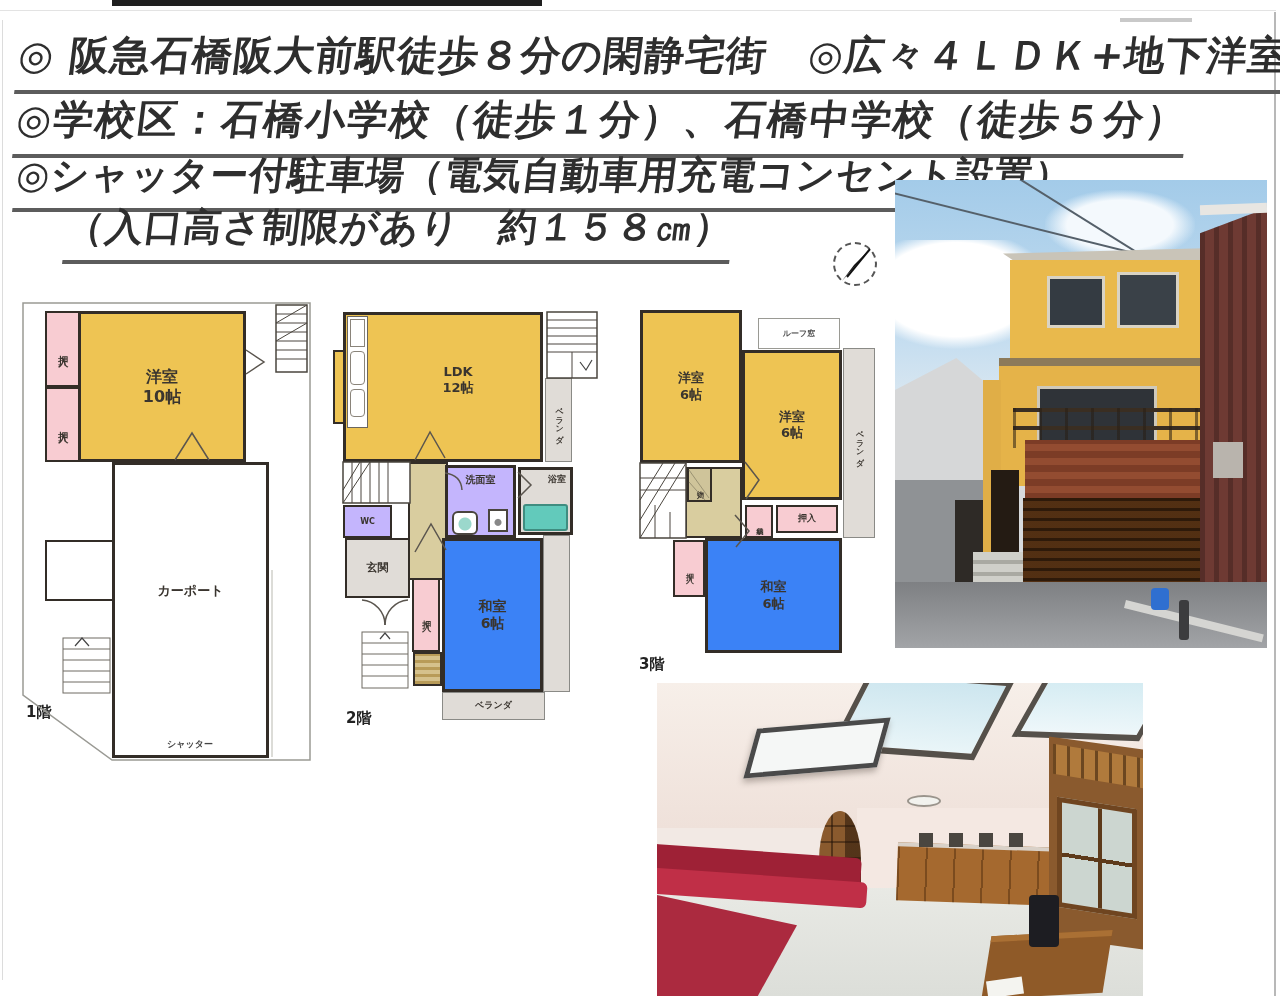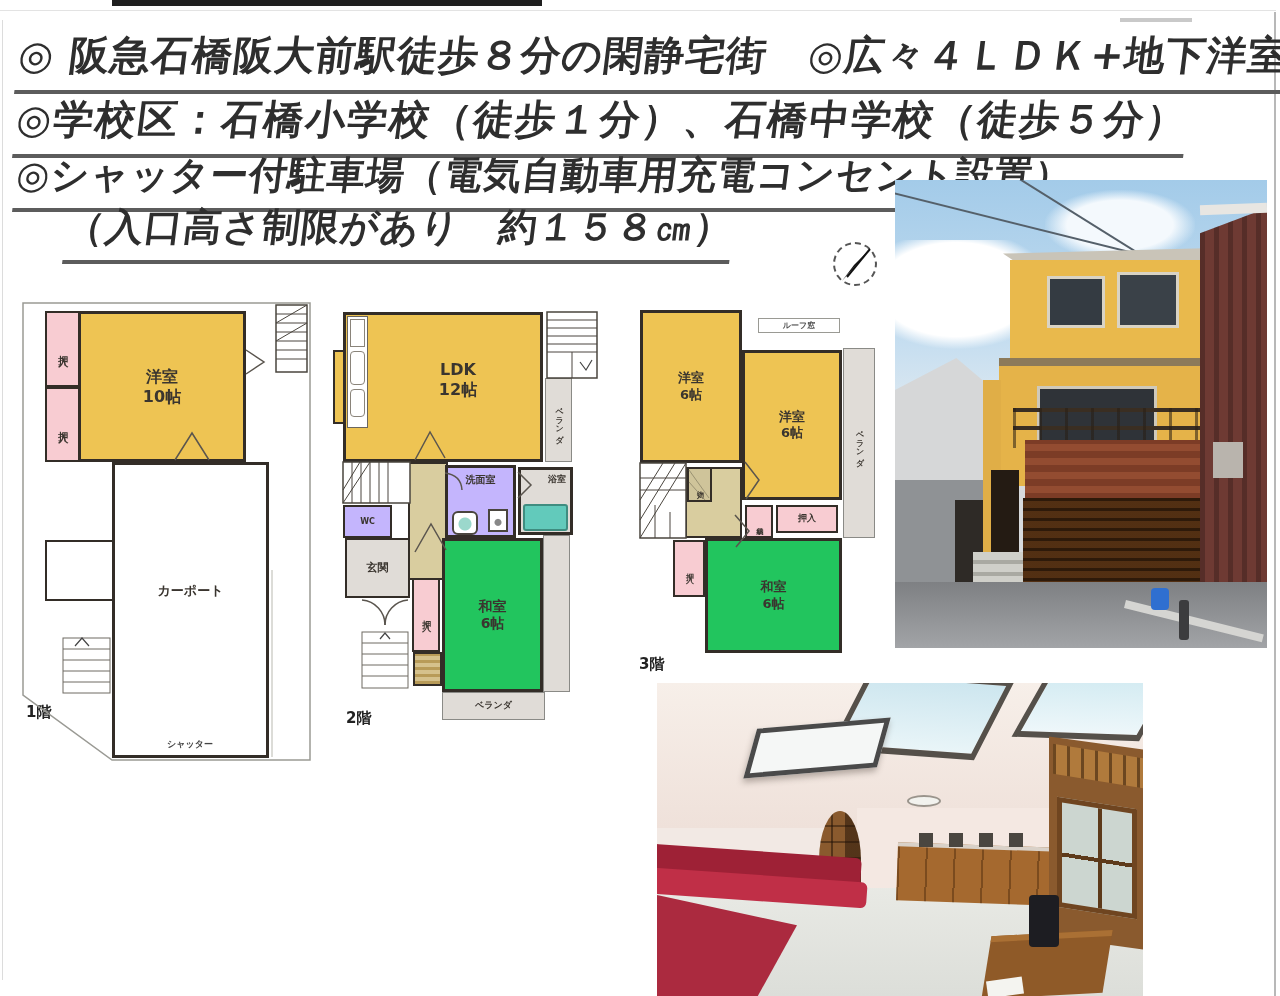--- a/index.html
+++ b/index.html
@@ -9,21 +9,21 @@
   
   .hline{position:absolute;box-sizing:border-box;color:#2e2e2e;font-weight:700;
          white-space:nowrap;transform:skewX(-7deg);transform-origin:left bottom;
          border-bottom:4px solid #5c5c5c;padding-bottom:7px;letter-spacing:1px;}
   
   .room{position:absolute;box-sizing:border-box;border:3px solid #332d27;
         display:flex;align-items:center;justify-content:center;text-align:center;
         color:#3a352f;font-weight:600;white-space:pre-line;line-height:1.25;}
   .yellow{background:#eec453;}
   .pink{background:#f8ccd2;}
-  .green{background:#22c55e;}
+  .green{background:#3b82f6;}
   .teal{background:#c4b5fd;}
   .tan{background:#d9cd9f;}
   .grey{background:#e0dcd7;}
   .white{background:#ffffff;}
   .lite{border:1px solid #8a8a86;}
   .vtext{writing-mode:vertical-rl;text-orientation:upright;letter-spacing:2px;}
   .floorlabel{position:absolute;font-weight:700;color:#222;font-size:15px;}
   .plansvg{position:absolute;pointer-events:none;}
   .smalllabel{position:absolute;color:#444;font-weight:600;}
   
@@ -80,21 +80,21 @@
     <rect x="43" y="338" width="47" height="55" fill="#fff" stroke="#6e6a62" stroke-width="1"></rect>
     <g stroke="#6e6a62" stroke-width="1">
       <line x1="43" y1="349" x2="90" y2="349"></line>
         <line x1="43" y1="360" x2="90" y2="360"></line>
       <line x1="43" y1="371" x2="90" y2="371"></line>
         <line x1="43" y1="382" x2="90" y2="382"></line>
     </g>
     <path d="M55,346 L62,338 L69,346" fill="none" stroke="#444" stroke-width="1.2"></path>
   </svg>
 
-  <div class="room yellow" style="left:343px;top:312px;width:200px;height:150px;font-size:16px;padding-left:30px;padding-bottom:14px;">LDK
+  <div class="room yellow" style="left:343px;top:312px;width:200px;height:150px;font-size:13px;padding-left:30px;padding-bottom:14px;">LDK
 12帖</div>
   <div class="room yellow" style="left:333px;top:350px;width:12px;height:74px;border-width:2px;"></div>
   <div class="ph" style="left:347px;top:316px;width:21px;height:112px;background:#fff;border:1px solid #6b665e;">
     <div class="ph" style="left:2px;top:2px;width:15px;height:28px;border:1px solid #8a847a;"></div>
     <div class="ph" style="left:2px;top:34px;width:15px;height:34px;border:1px solid #8a847a;border-radius:4px;"></div>
     <div class="ph" style="left:2px;top:72px;width:15px;height:28px;border:1px solid #8a847a;border-radius:4px;"></div>
   </div>
   <div class="room grey lite" style="left:545px;top:378px;width:27px;height:84px;">
     <span class="vtext" style="font-size:8px;letter-spacing:0;">ベランダ</span></div>
   <div class="room tan" style="left:408px;top:462px;width:40px;height:118px;border-width:2px;"></div>
@@ -151,21 +151,21 @@
       <line x1="32" y1="343" x2="78" y2="343"></line>
         <line x1="32" y1="354" x2="78" y2="354"></line>
       <line x1="32" y1="365" x2="78" y2="365"></line>
         <line x1="32" y1="376" x2="78" y2="376"></line>
     </g>
     <path d="M50,339 L55,333 L60,339" fill="none" stroke="#444" stroke-width="1.2"></path>
   </svg>
 
   <div class="room yellow" style="left:640px;top:310px;width:102px;height:153px;font-size:13px;">洋室
 6帖</div>
-  <div class="room white" style="left:758px;top:318px;width:82px;height:15px;border:1px solid #9a9a94;font-size:8px;color:#555;">ルーフ窓</div>
+  <div class="room white" style="left:758px;top:318px;width:82px;height:31px;border:1px solid #9a9a94;font-size:8px;color:#555;">ルーフ窓</div>
   <div class="room yellow" style="left:742px;top:350px;width:100px;height:150px;font-size:13px;">洋室
 6帖</div>
   <div class="room grey lite" style="left:843px;top:348px;width:32px;height:190px;">
     <span class="vtext" style="font-size:8px;letter-spacing:0;">ベランダ</span></div>
   <div class="room tan" style="left:685px;top:467px;width:57px;height:71px;border-width:2px;"></div>
   <div class="room" style="left:687px;top:467px;width:25px;height:35px;border-width:2px;background:#cfc49a;">
     <span class="vtext" style="font-size:7px;letter-spacing:0;">物入</span></div>
   <div class="room pink" style="left:745px;top:505px;width:28px;height:33px;border-width:2px;">
     <span class="vtext" style="font-size:7px;letter-spacing:0;">収納</span></div>
   <div class="room pink" style="left:776px;top:505px;width:62px;height:28px;border-width:2px;font-size:9px;">押入</div>

